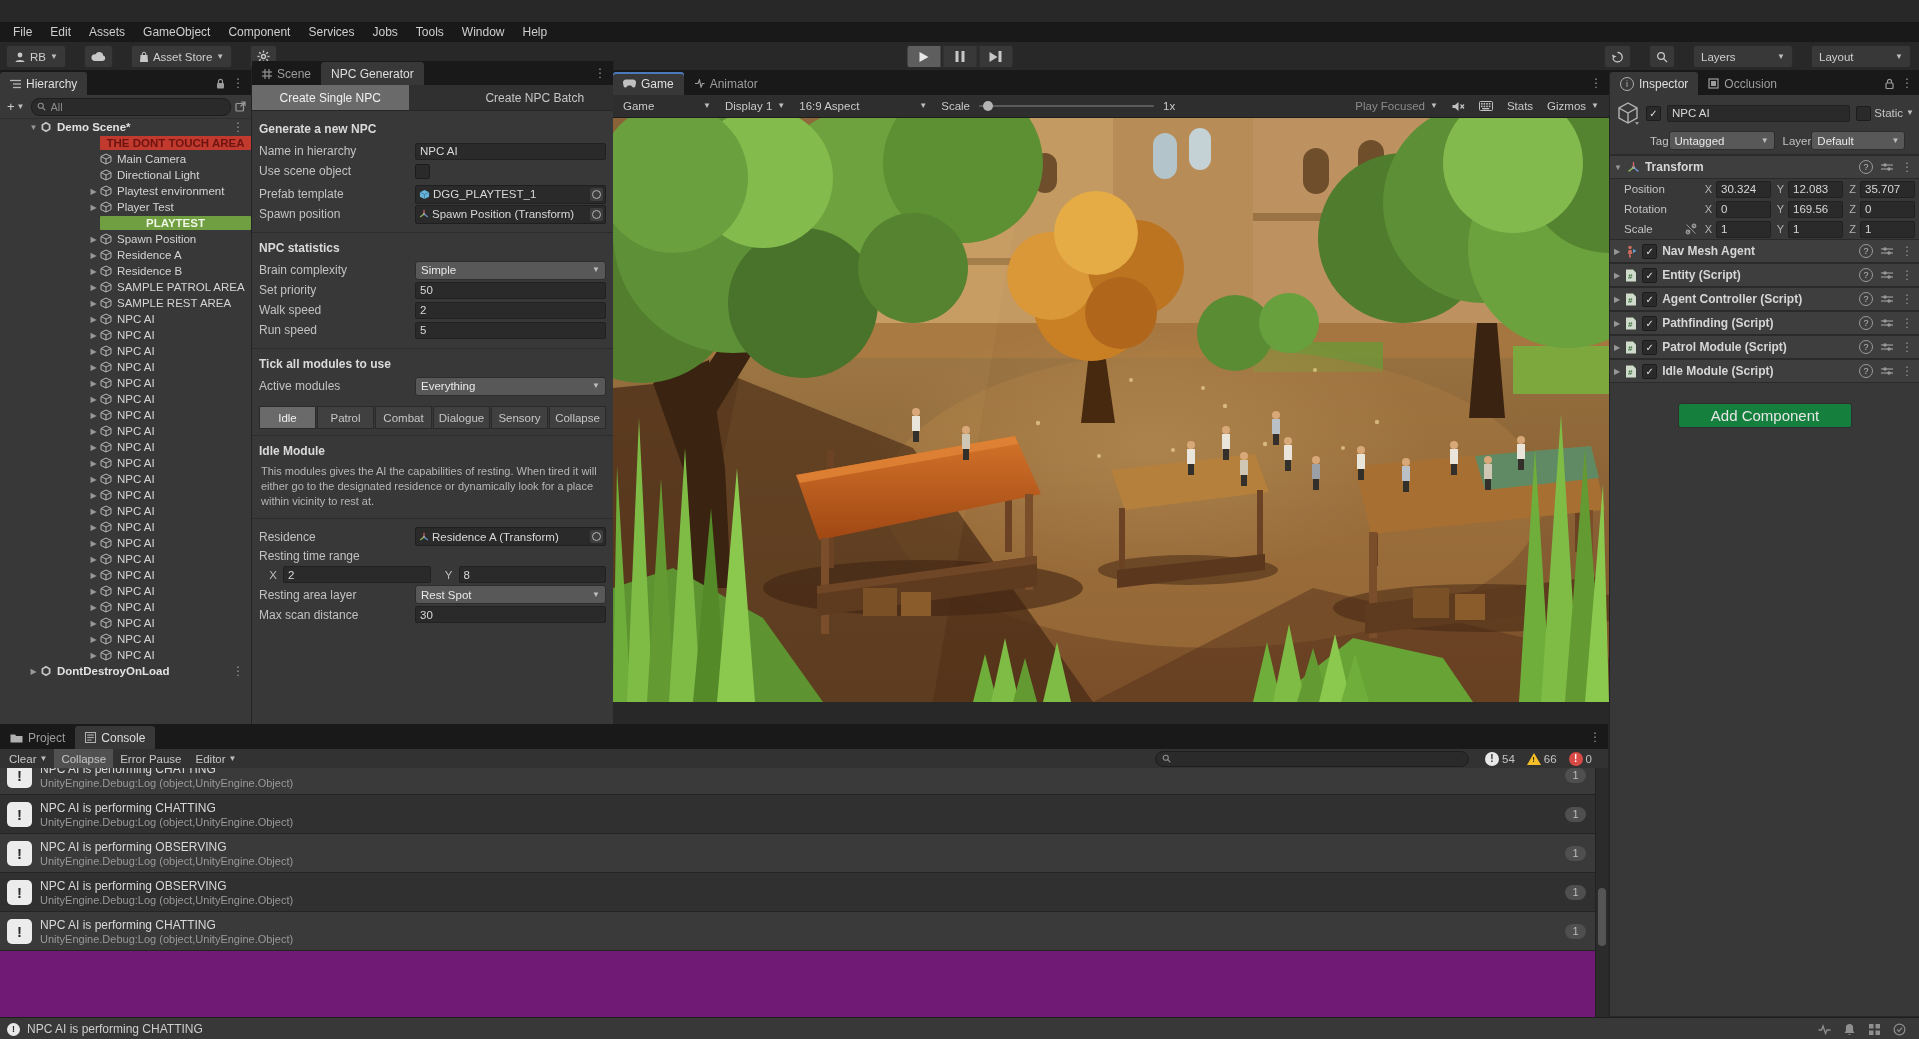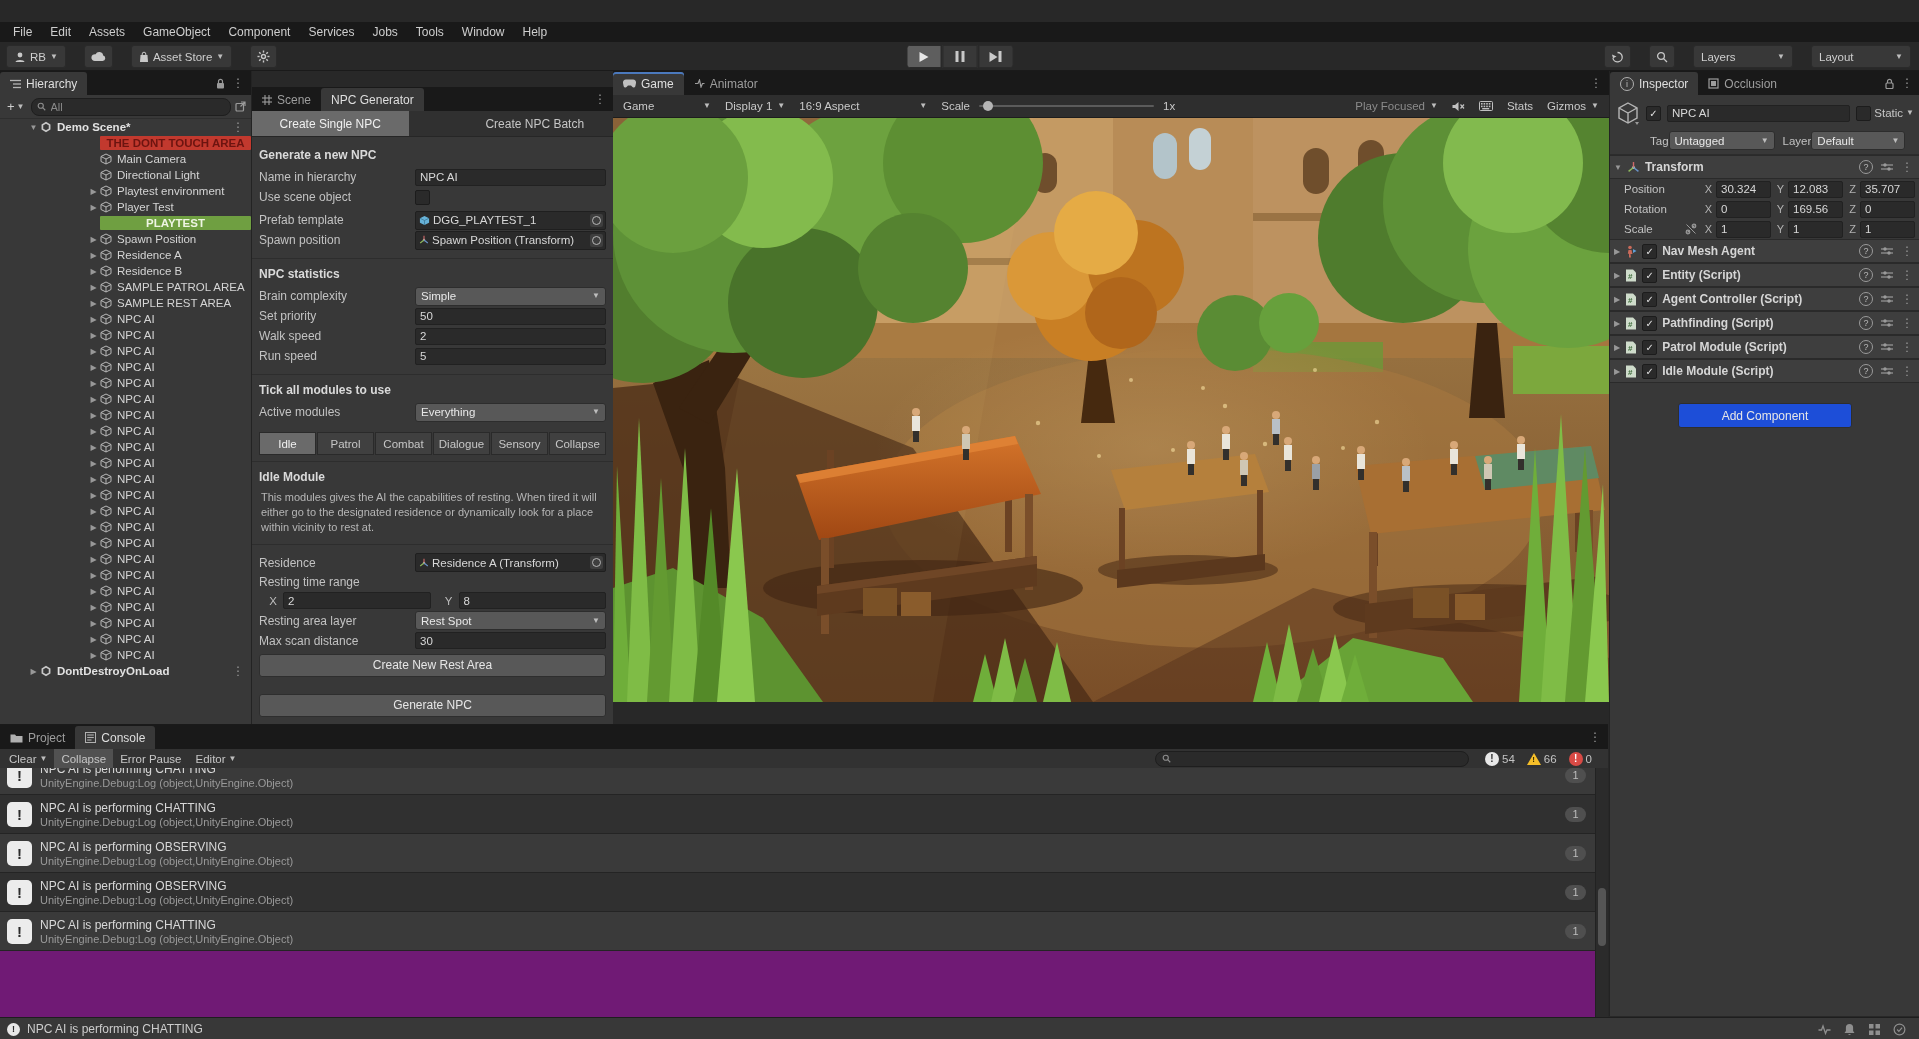--- a/index.html
+++ b/index.html
@@ -48,21 +48,21 @@
   .hrow{height:16px;display:flex;align-items:center;font-size:11.5px;color:#d4d4d4;}
   .hrow .arrow{width:13px;text-align:center;font-size:8px;color:#989898;flex:none;}
   .hrow .hicon{width:13px;height:13px;margin-right:4px;flex:none;}
   .hrow.lvl0{padding-left:27px;}
   .hrow.lvl1{padding-left:42px;margin-left:45px;}
   .hrow .kebab{margin-left:auto;margin-right:7px;}
   .banner{width:152px;height:14px;line-height:14px;text-align:center;font-weight:bold;font-size:11.5px;border-radius:1px;}
   .banner.red{background:#c2392e;color:#6d1410;}
   .banner.green{background:#6f9f41;color:#eef5e3;}
   
-  #npcgen{left:252px;top:87px;width:361px;height:738px;border-right:1px solid #232323;}
+  #npcgen{left:252px;top:61px;width:361px;height:738px;border-right:1px solid #232323;}
   .createrow{height:25px;display:flex;background:#303030;border-bottom:1px solid #262626;gap:48px;}
   .createbtn{flex:1;display:flex;align-items:center;justify-content:center;font-size:12px;color:#c6c6c6;}
   .createbtn.active{background:#6a6a6a;color:#f0f0f0;}
   .genbody{position:absolute;top:49px;left:0;right:0;bottom:0;padding:8px 7px 0 7px;box-sizing:border-box;}
   .sect-title{font-weight:bold;font-size:12px;color:#dadada;margin:4px 0 5px 0;}
   .frow{display:flex;align-items:center;height:20px;gap:4px;}
   .flabel{width:152px;flex:none;font-size:12px;color:#c2c2c2;}
   .tfield{flex:1;min-width:0;height:17px;background:#2a2a2a;border:1px solid #212121;border-radius:2px;color:#d8d8d8;font-size:11.5px;padding:0 4px;box-sizing:border-box;font-family:"Liberation Sans",sans-serif;outline:none;}
   .dd{flex:1;height:17px;background:#585858;border:1px solid #2d2d2d;border-radius:3px;display:flex;align-items:center;padding:0 5px;font-size:11.5px;color:#e8e8e8;}
   .dd .caret{margin-left:auto;}
@@ -97,21 +97,21 @@
   .dd.small{flex:none;}
   .comphead{height:22px;background:#3e3e3e;border-top:1px solid #2a2a2a;border-bottom:1px solid #2a2a2a;display:flex;align-items:center;gap:5px;padding:0 4px;}
   .comphead .cname{font-weight:bold;font-size:12px;color:#d6d6d6;}
   .comphead .hicons{margin-left:auto;display:flex;align-items:center;gap:8px;padding-right:3px;}
   .qmark{width:12px;height:12px;border-radius:50%;border:1px solid #9a9a9a;color:#b8b8b8;font-size:9px;display:flex;align-items:center;justify-content:center;}
   .trow{display:flex;align-items:center;gap:3px;height:20px;padding:0 5px 0 14px;}
   .trow .tlabel{width:56px;flex:none;font-size:11.5px;color:#c2c2c2;}
   .trow .ax{width:10px;flex:none;text-align:right;color:#b2b2b2;font-size:11px;margin-right:1px;}
   .trow input{flex:1;min-width:0;}
   .linkslot{width:16px;flex:none;display:flex;justify-content:center;color:#9a9a9a;}
-  .addcomp{width:172px;height:23px;margin:20px auto 0 auto;background:#1d4ed8;border:1px solid #2e2e2e;border-radius:3px;color:#e6e6e6;font-size:12px;display:flex;align-items:center;justify-content:center;}
+  .addcomp{width:172px;height:23px;margin:20px auto 0 auto;background:#15803d;border:1px solid #2e2e2e;border-radius:3px;color:#e6e6e6;font-size:15px;display:flex;align-items:center;justify-content:center;}
   
   #console{left:0;top:724px;width:1608px;height:292px;background:#701a75;border-top:1px solid #1a1a1a;}
   .ctoolbar{height:19px;background:#323232;border-bottom:1px solid #262626;display:flex;align-items:center;padding:0 2px;font-size:11.5px;color:#c6c6c6;}
   .cbtn{display:flex;align-items:center;gap:3px;padding:0 7px;height:19px;}
   .cbtn.on{background:#515151;}
   .csearch{width:300px;height:14px;background:#2a2a2a;border:1px solid #1e1e1e;border-radius:8px;display:flex;align-items:center;padding:0 6px;gap:4px;margin-left:auto;}
   .csearch input{flex:1;min-width:0;background:transparent;border:none;outline:none;color:#cfcfcf;font-size:11px;}
   .ccounts{display:flex;align-items:center;gap:4px;padding:0 10px 0 12px;}
   .cnt{display:flex;align-items:center;gap:3px;color:#c3c3c3;font-size:11.5px;padding:0 4px;}
   .bub{width:14px;height:14px;border-radius:50%;background:#e8e8e8;color:#2b2b2b;font-weight:bold;font-size:10px;display:flex;align-items:center;justify-content:center;}
@@ -743,22 +743,20 @@
         <span class="flabel">Resting area layer</span>
         <div class="dd">
             <span>Rest Spot</span>
             <span class="caret">▼</span>
           </div>
       </div>
       <div class="frow">
         <span class="flabel">Max scan distance</span>
         <input class="tfield" value="30" style="">
       </div>
-      <div class="bigbtn">Create New Rest Area</div>
-      <div class="bigbtn" style="margin-top:17px;">Generate NPC</div>
     </div>
   </div>
 
   <div class="panel" id="gamepanel">
     <div class="tabbar">
       <div class="tab active focus-top">
         <svg class="glyph" width="13" height="9" viewBox="0 0 13 9">
             <path d="M3 0.5 H10 a3 3 0 0 1 3 3.5 l-0.6 3 a1.8 1.8 0 0 1-3.2 0.8 L8 6.5 H5 L3.8 7.8 A1.8 1.8 0 0 1 0.6 7 L0 4 A3 3 0 0 1 3 0.5 Z" fill="#c0c0c0"></path>
           </svg>
         <span>Game</span>

